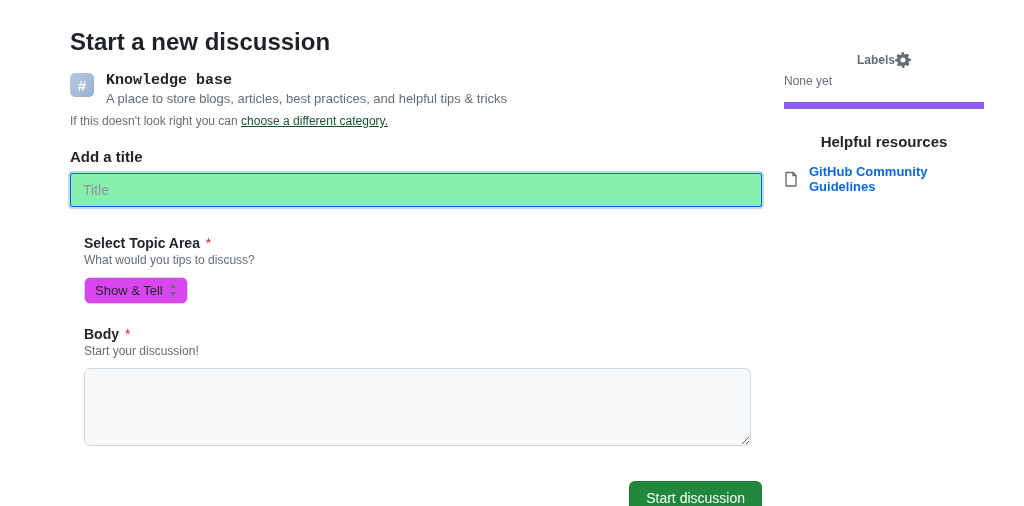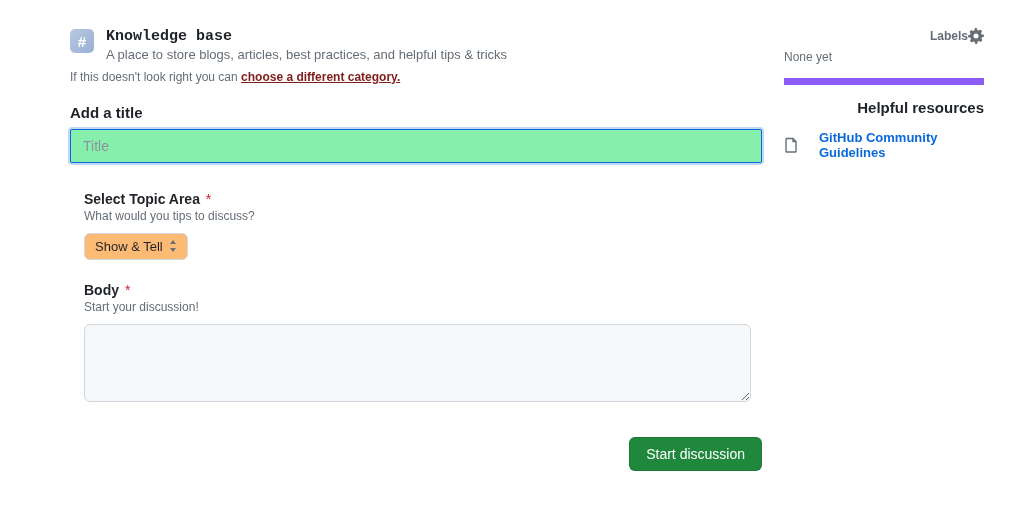--- a/index.html
+++ b/index.html
@@ -53,23 +53,22 @@
       color: #656d76;
       font-size: 13px;
       margin-top: 2px;
     }
     .change-hint {
       font-size: 12px;
       color: #656d76;
       margin-bottom: 20px;
     }
     .change-hint a {
-      color: #7f1d1d;
+      color: #14532d;
       text-decoration: underline;
-      font-weight: bold;
     }
     .section-label {
       font-weight: 600;
       font-size: 15px;
       margin-bottom: 8px;
       display: block;
     }
     .title-input {
       width: 100%;
       padding: 8px 12px;
@@ -97,21 +96,21 @@
     }
     .select-wrap {
       display: inline-flex;
       align-items: center;
       gap: 6px;
       margin-top: 10px;
       padding: 5px 10px;
       font-size: 13px;
       border: 1px solid #d0d7de;
       border-radius: 6px;
-      background: #fdba74;
+      background: #d946ef;
       cursor: pointer;
       color: #1f2328;
     }
     .select-caret { font-size: 10px; color: #656d76; line-height: 1; }
     .body-area {
       width: 667px;
       height: 78px;
       margin-top: 10px;
       padding: 10px;
       border: 1px solid #d0d7de;
@@ -134,47 +133,49 @@
       border-radius: 6px;
       padding: 8px 16px;
       font-size: 14px;
       font-weight: 500;
       cursor: pointer;
     }
     .side-section { margin-bottom: 14px; }
     .side-header {
       display: flex;
       align-items: center;
-      justify-content: flex-end;
+      justify-content: center;
       padding-bottom: 6px;
+      margin-top: 24px;
     }
     .side-title { font-weight: 600; font-size: 12px; color: #656d76; }
     .side-title-strong { font-weight: 700; font-size: 15px; color: #1f2328; }
     .gear-btn {
       width: 16px; height: 16px; color: #656d76; cursor: pointer;
     }
     .side-body {
       font-size: 12px; color: #656d76;
       padding-bottom: 14px;
       border-bottom: 7px solid #8b5cf6;
     }
     .side-body.noborder { border-bottom: none; padding-bottom: 0; }
     .res-link {
-      display: flex; align-items: center; gap: 21px;
+      display: flex; align-items: center; gap: 11px;
       font-size: 13px; font-weight: 600; color: #0969da;
       margin-top: 8px; cursor: pointer;
     }
     .res-icon { width: 14px; height: 16px; color: #656d76; flex-shrink: 0; }
     .gap12 { margin-top: 12px; }
   </style>
 </head>
 <body>
 
 <div class="container">
   <div class="main">
+    <h2 class="page-title">Start a new discussion</h2>
 
     <div class="category-row">
       <div class="category-icon">#</div>
       <div>
         <div class="cat-name">Knowledge base</div>
         <div class="cat-desc">A place to store blogs, articles, best practices, and helpful tips &amp; tricks</div>
       </div>
     </div>
 
     <div class="change-hint">

